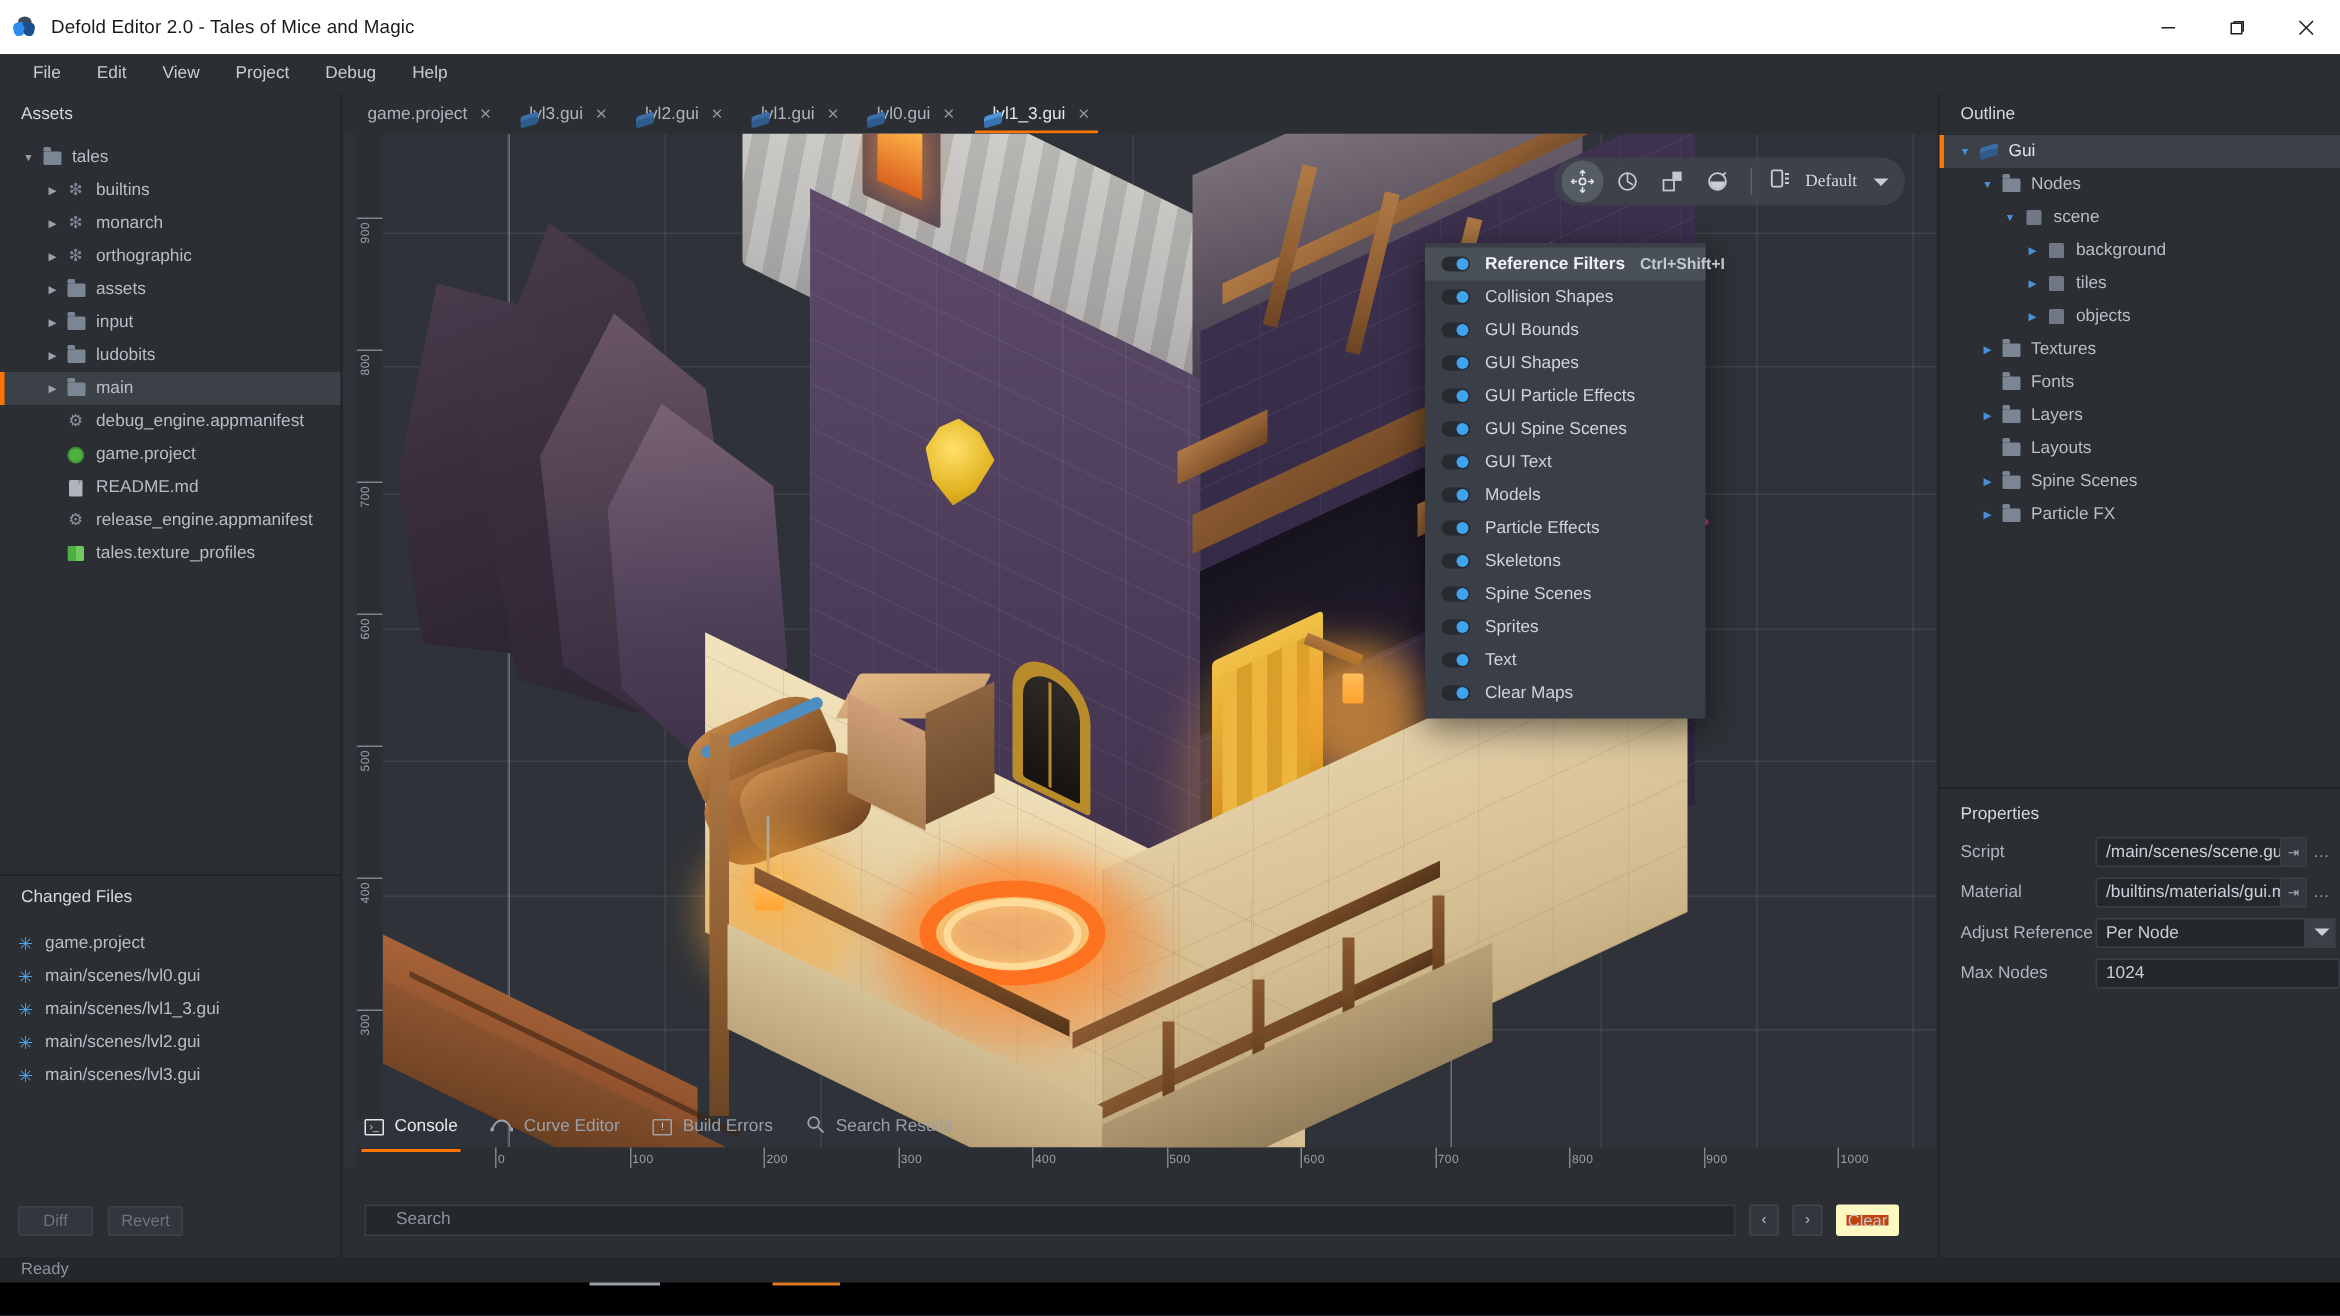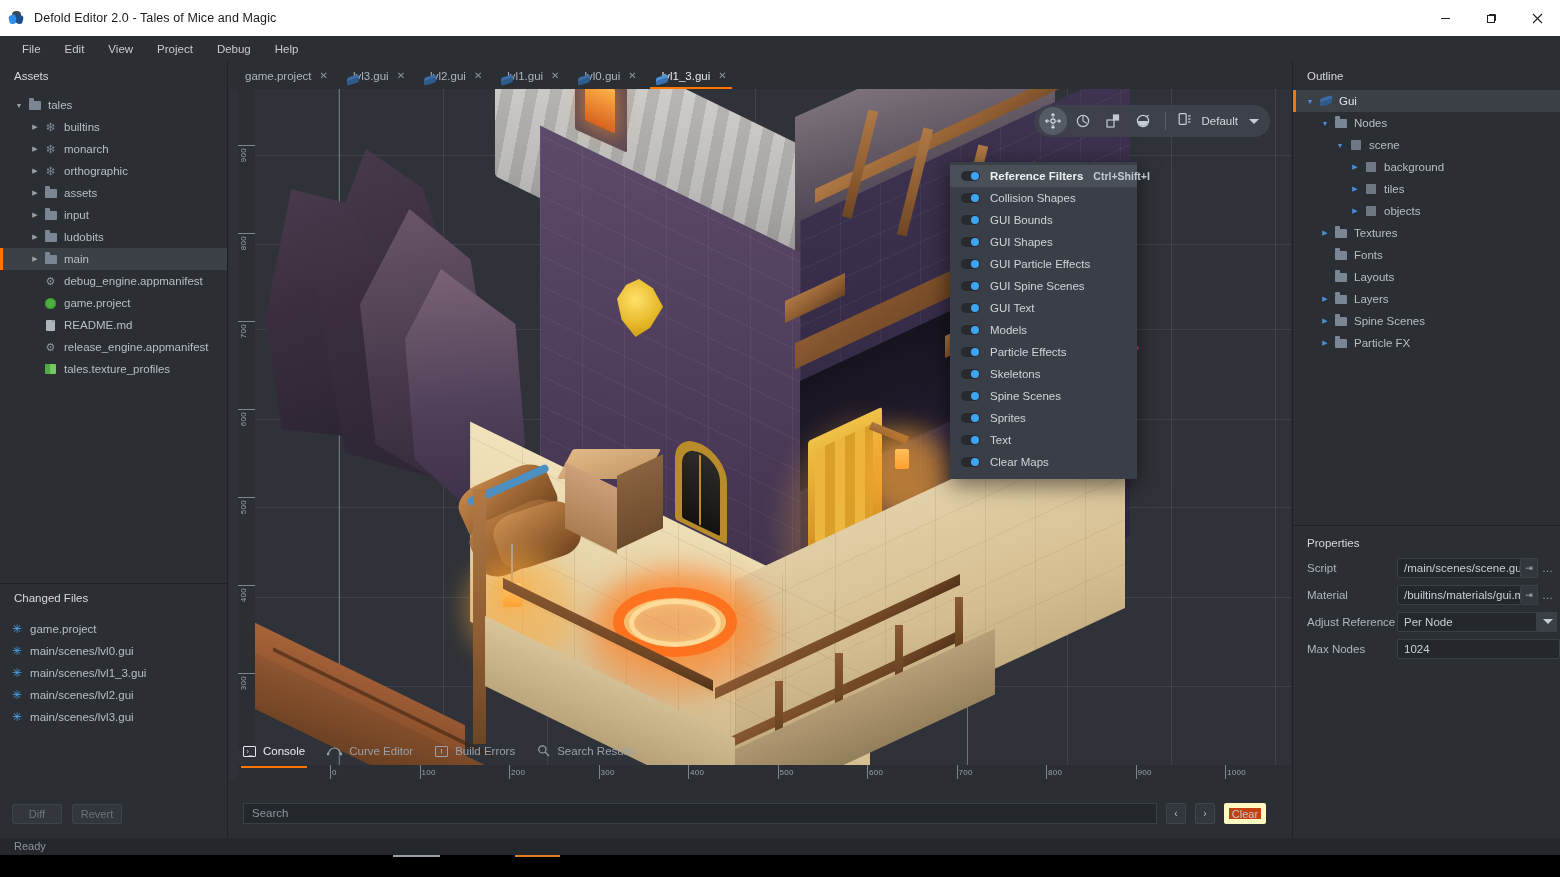--- a/index.html
+++ b/index.html
@@ -122,21 +122,21 @@
   .glow { border-radius: 50%; filter: blur(12px); }
 
   
   .vp-toolbar { position: absolute; right: 21px; top: 16px; height: 32px; display: flex; align-items: center;
     background: rgba(62,67,75,.93); border-radius: 16px; padding: 0 5px; gap: 2px; }
   .vtb-ico { width: 28px; height: 28px; border-radius: 50%; display: flex; align-items: center; justify-content: center;
     color: #c8ced6; }
   .vtb-ico.on { background: #565c65; }
   .vtb-sep { width: 1px; height: 18px; background: #5a6068; margin: 0 6px; }
   .layout-chip { display: flex; align-items: center; gap: 9px; padding: 0 6px 0 3px; }
-  .layout-name { font-size: 11.5px; color: #d3d8de; }
+  .layout-name { font-size: 11.5px; color: #d3d8de; font-family: Liberation Serif, serif; }
   .caret-d { width: 0; height: 0; border-left: 5px solid transparent; border-right: 5px solid transparent;
     border-top: 5px solid #c7cdd5; margin-left: 2px; }
 
   
   .vf-menu { position: absolute; left: 721px; top: 73px; width: 187px; background: #3a3f47;
     box-shadow: 0 6px 22px rgba(0,0,0,.55); padding: 3px 0 6px 0; z-index: 40; }
   .vf-row { height: 22px; display: flex; align-items: center; padding: 0 14px 0 11px; gap: 10px; }
   .vf-row.hl { background: #4a5058; }
   .vf-label { font-size: 11.5px; color: #cfd4da; flex: 1; white-space: nowrap; }
   .vf-row.hl .vf-label { color: #eef1f4; font-weight: bold; }
@@ -149,24 +149,24 @@
   .console-tabs { position: absolute; left: 0; top: -42px; width: 1062px; height: 28px;
     display: flex; align-items: center; padding-left: 14px; gap: 22px; }
   .ctab { display: flex; align-items: center; gap: 7px; font-size: 11.5px; color: #99a0a9; height: 28px; position: relative; }
   .ctab.active { color: #e6eaee; }
   .ctab.active::after { content:''; position:absolute; left:-2px; right:-2px; bottom:-3px; height:2px; background:#ff7500; }
   .cico { width: 13px; height: 11px; border: 1px solid #9aa1aa; border-radius: 1px; display:flex; align-items:center; justify-content:center;
     font-size: 7px; color: #cfd4da; }
   .ctab.active .cico { border-color: #e2e6ea; }
   .searchrow { position: absolute; left: 14px; bottom: 14px; display: flex; align-items: center; gap: 9px; }
   .searchbox { width: 914px; height: 21px; background: #24272b; border: 1px solid #3a3f46; border-radius: 0;
-    font-size: 11.5px; color: #8d949d; padding: 0 8px; line-height: 19px; }
+    font-size: 11.5px; color: #8d949d; padding: 0 20px; line-height: 19px; }
   .navbtn { width: 20px; height: 21px; background: #33373d; border: 1px solid #41464d; border-radius: 2px;
     display:flex; align-items:center; justify-content:center; font-size: 10px; color: #b6bcc4; }
-  .clearbtn { width: 42px; height: 21px; background: #c2410c; border: 5px solid #fef9c3; border-radius: 2px;
+  .clearbtn { width: 42px; height: 21px; background: #c2410c; border: 7px solid #fef9c3; border-radius: 2px;
     display:flex; align-items:center; justify-content:center; font-size: 11px; color: #c2c8cf; }
 
   
   .right { position: absolute; left: 1292px; top: 62px; width: 268px; height: 776px; background: #2b2e33;
     border-left: 1px solid #1e2125; }
   .outline { position: absolute; left: 0; top: 0; width: 268px; height: 463px; }
   .props { position: absolute; left: 0; top: 463px; width: 268px; height: 313px; border-top: 1px solid #1e2125; }
   .ol-row { height: 22px; display: flex; align-items: center; font-size: 11.5px; color: #b9bec6; position: relative; }
   .ol-row.sel { background: #3c4148; color: #dfe3e8; }
   .ol-row.sel::before { content:''; position:absolute; left:0; top:0; width:3px; height:22px; background:#ff7500; }
@@ -816,33 +816,33 @@
         <div class="ol-row">
           <span style="width:25px"></span>
           <span class="tw" style="color:#4a90d9"></span>
           <span class="ico">
             <span class="folder"></span>
           </span>
           <span>Fonts</span>
         </div>
         <div class="ol-row">
           <span style="width:25px"></span>
+          <span class="tw" style="color:#4a90d9">▶</span>
+          <span class="ico">
+            <span class="folder"></span>
+          </span>
+          <span>Layers</span>
+        </div>
+        <div class="ol-row">
+          <span style="width:25px"></span>
           <span class="tw" style="color:#4a90d9"></span>
           <span class="ico">
             <span class="folder"></span>
           </span>
           <span>Layouts</span>
-        </div>
-        <div class="ol-row">
-          <span style="width:25px"></span>
-          <span class="tw" style="color:#4a90d9">▶</span>
-          <span class="ico">
-            <span class="folder"></span>
-          </span>
-          <span>Layers</span>
         </div>
         <div class="ol-row">
           <span style="width:25px"></span>
           <span class="tw" style="color:#4a90d9">▶</span>
           <span class="ico">
             <span class="folder"></span>
           </span>
           <span>Spine Scenes</span>
         </div>
         <div class="ol-row">

